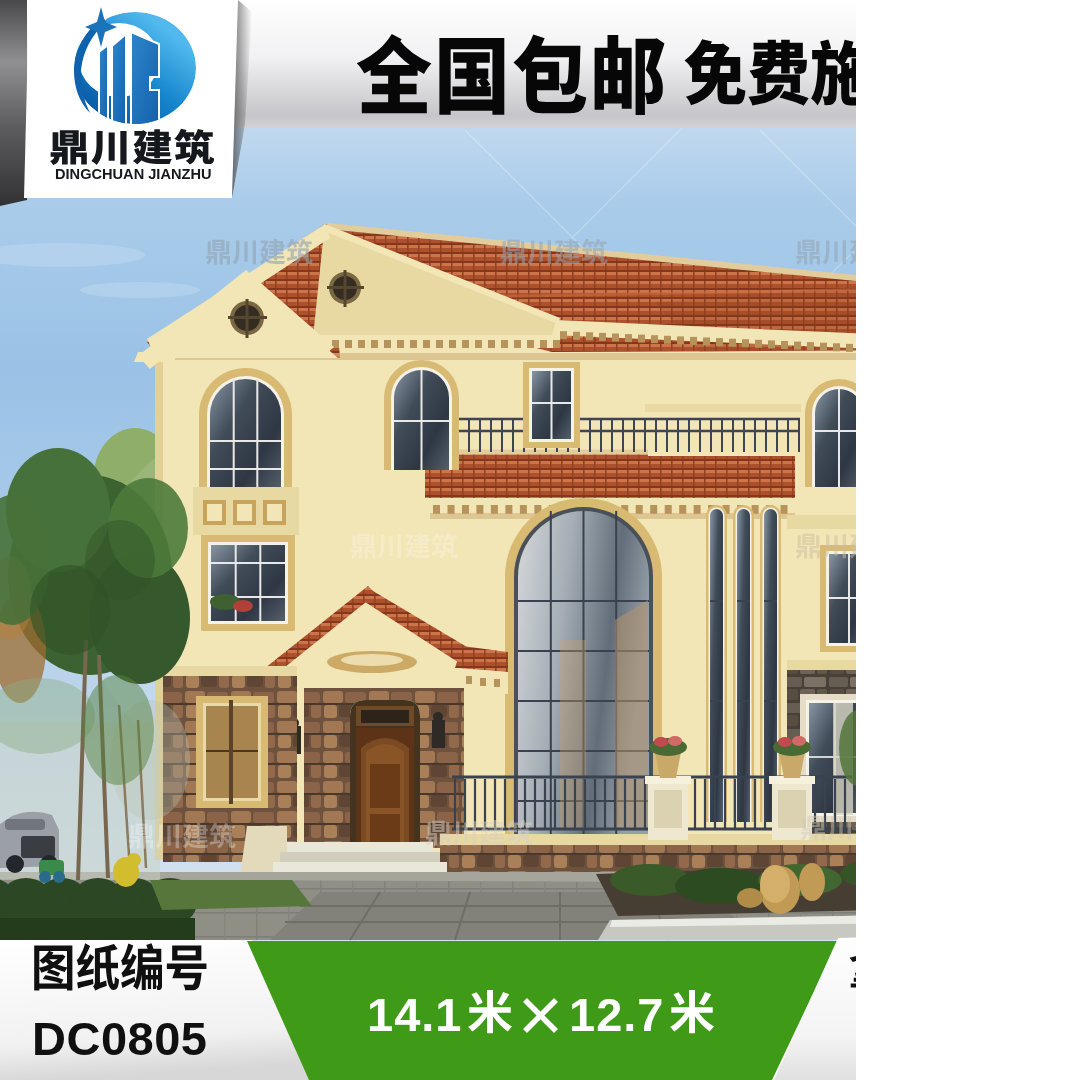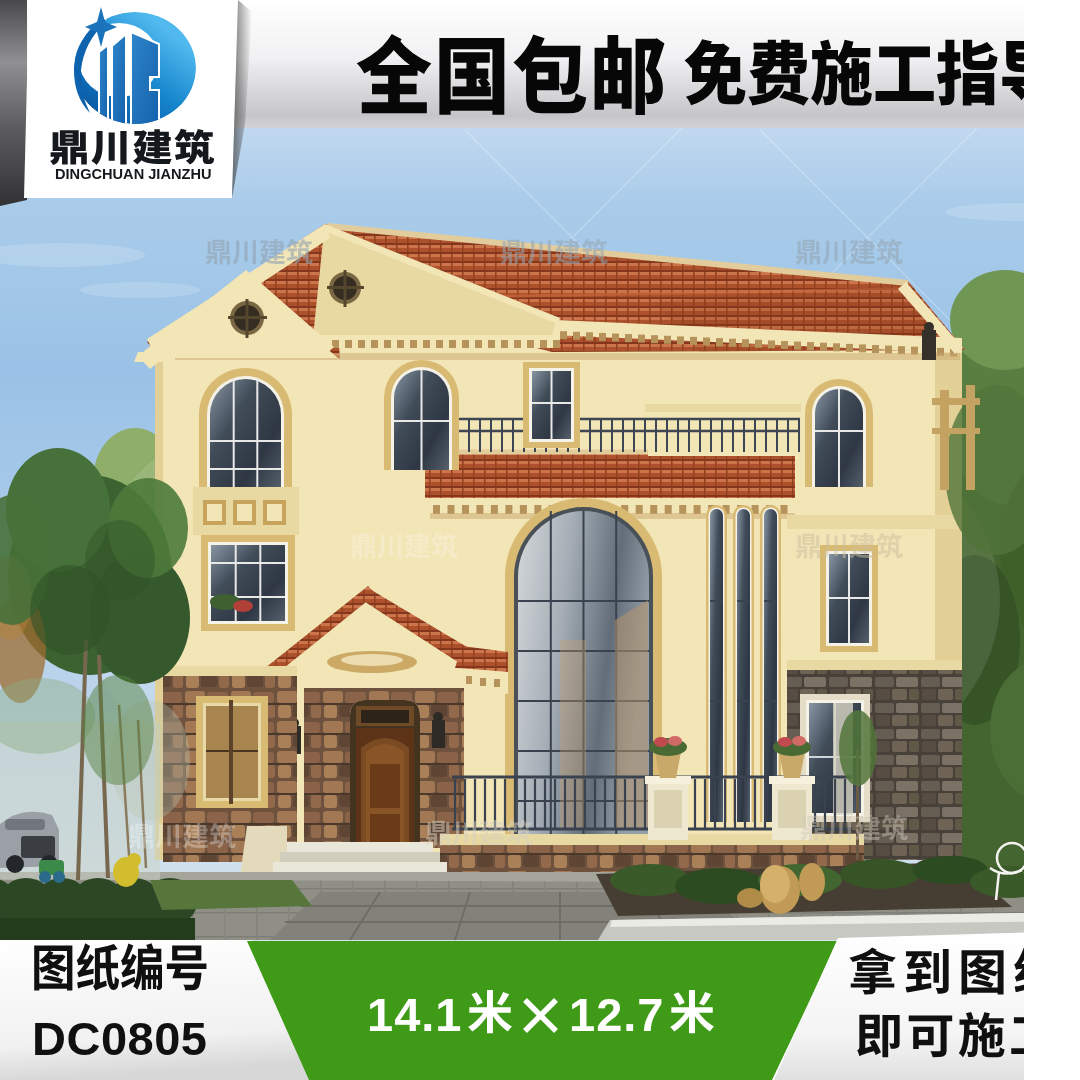--- a/index.html
+++ b/index.html
@@ -1,15 +1,15 @@
 <!DOCTYPE html>
 <html><head><meta charset="utf-8">
 <style>
 html,body{margin:0;padding:0;background:#fff}
-#page{position:relative;width:1024px;height:1080px;overflow:hidden;font-family:"Liberation Sans",sans-serif}
+#page{position:relative;width:856px;height:1080px;overflow:hidden;font-family:"Liberation Sans",sans-serif}
 </style></head>
 <body>
 <div id="page">
 <svg width="1080" height="1080" viewBox="0 0 1080 1080" style="position:absolute;left:0;top:0">
 <defs>
 <linearGradient id="sky" x1="0" y1="0" x2="0" y2="1">
  <stop offset="0" stop-color="#c8ddf1"></stop>
           <stop offset="0.12" stop-color="#aaccea"></stop>
  <stop offset="0.32" stop-color="#9ac2e6"></stop>
           <stop offset="0.55" stop-color="#acccea"></stop>

